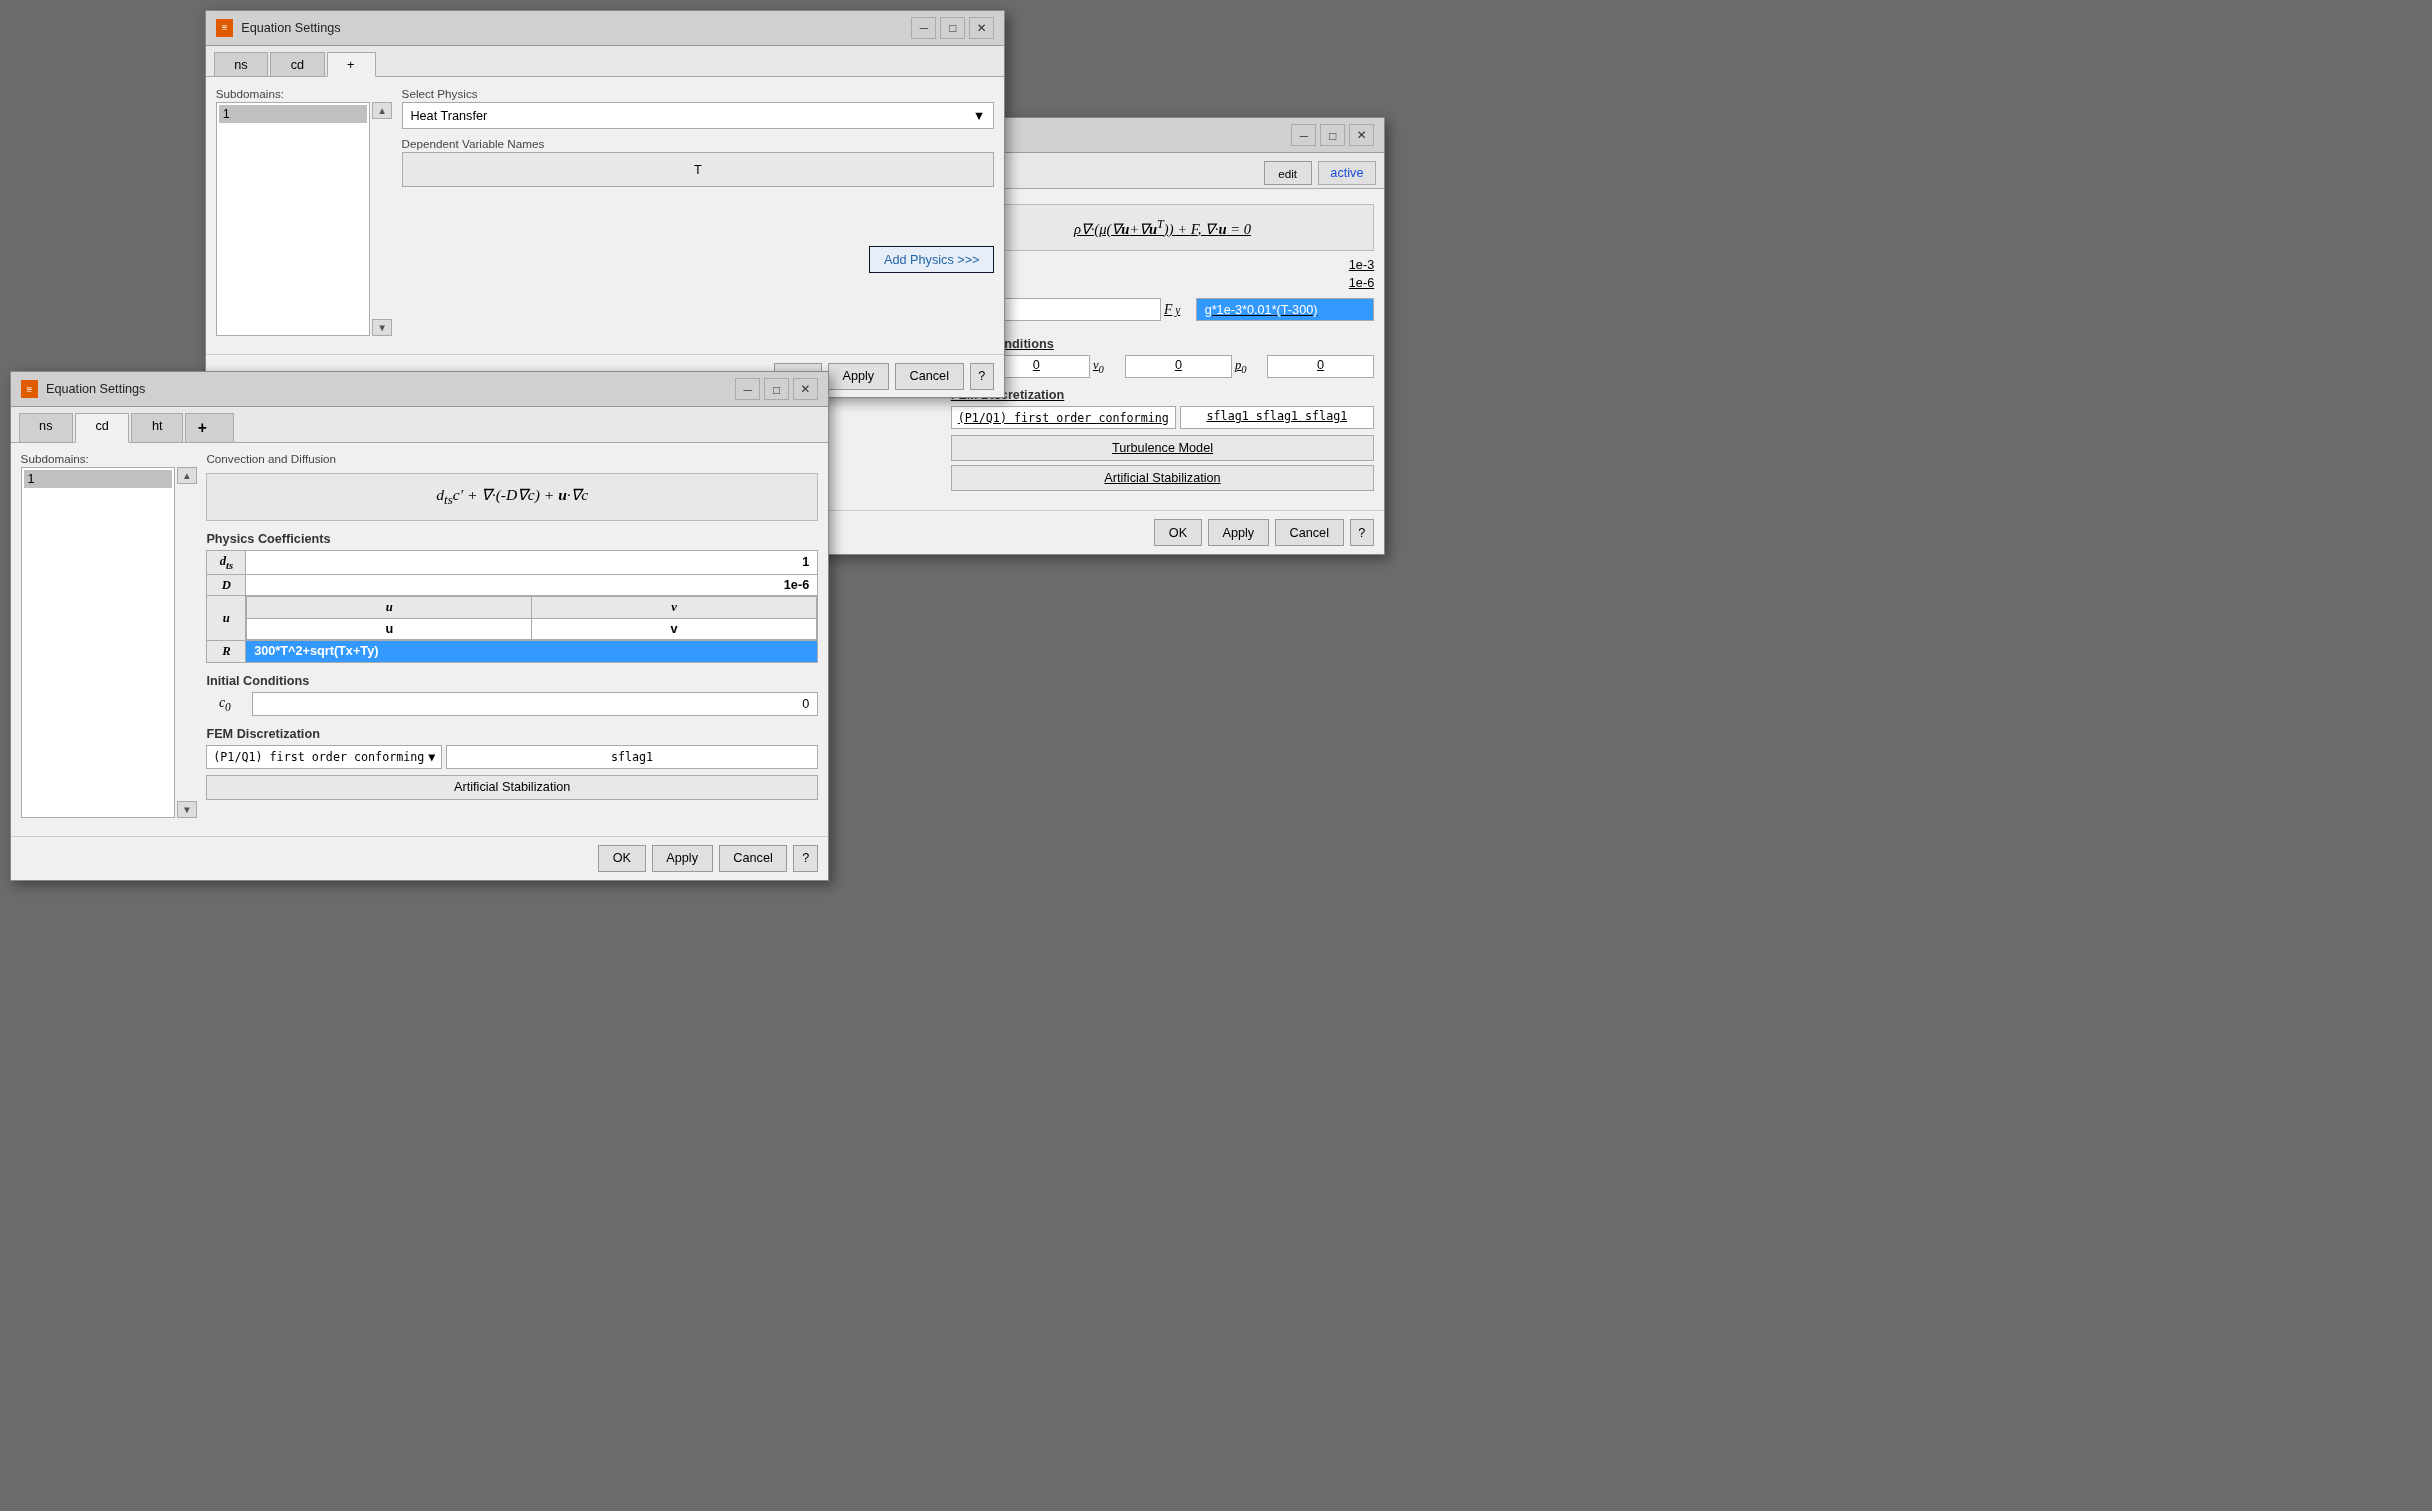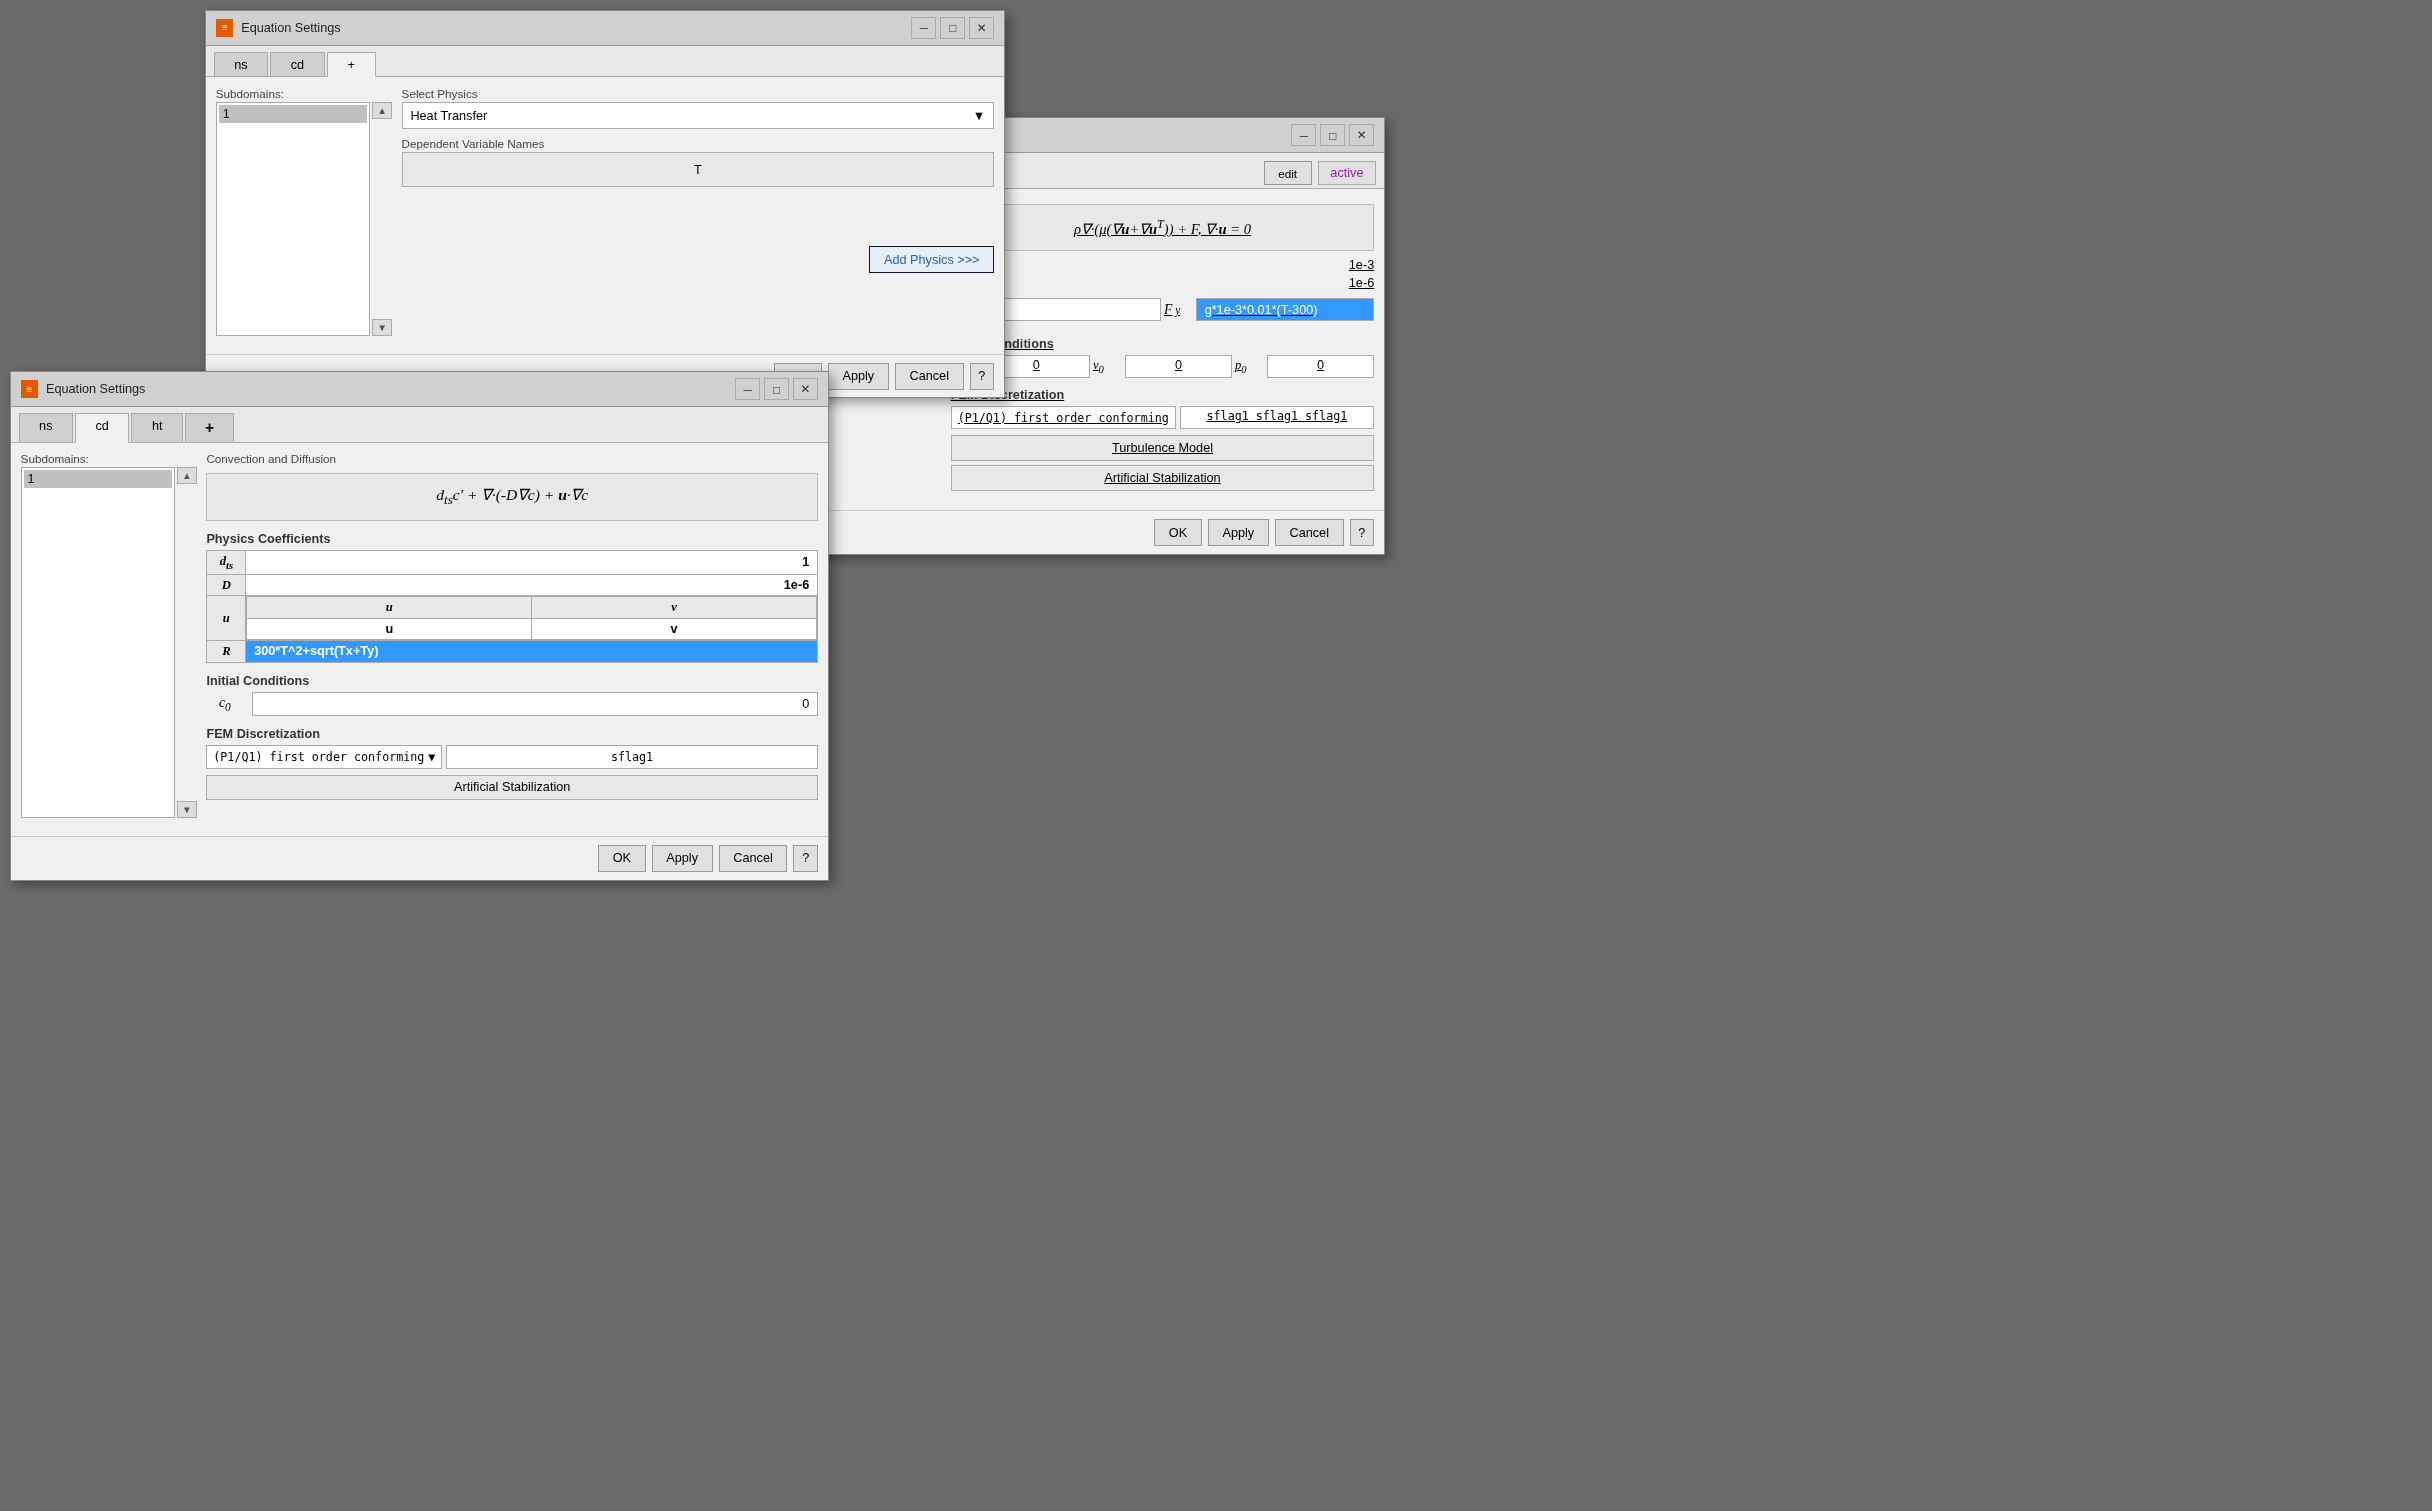--- a/index.html
+++ b/index.html
@@ -83,21 +83,20 @@
     }
 
     .tab {
       padding: 4.9px 19.5px;
       background: #d0d0d0;
       border: 1px solid #aaa;
       border-bottom: none;
       cursor: pointer;
       font-size: 12.7px;
       min-width: 49px;
-      text-align: center;
     }
 
     .tab.active {
       background: #f0f0f0;
       border-bottom: 1px solid #f0f0f0;
       margin-bottom: -1px;
       z-index: 1;
     }
 
     .tab.add-tab {
@@ -214,21 +213,21 @@
       width: 809px;
       z-index: 3;
     }
 
     
     .active-badge {
       background: #e0e0e0;
       border: 1px solid #aaa;
       padding: 3.9px 11.7px;
       font-size: 12.7px;
-      color: #a21caf;
+      color: #1d4ed8;
     }
 
     
     .params-grid {
       display: grid;
       grid-template-columns: auto 1fr auto 1fr auto 1fr;
       gap: 2.9px;
       align-items: center;
       margin-bottom: 5.9px;
     }

